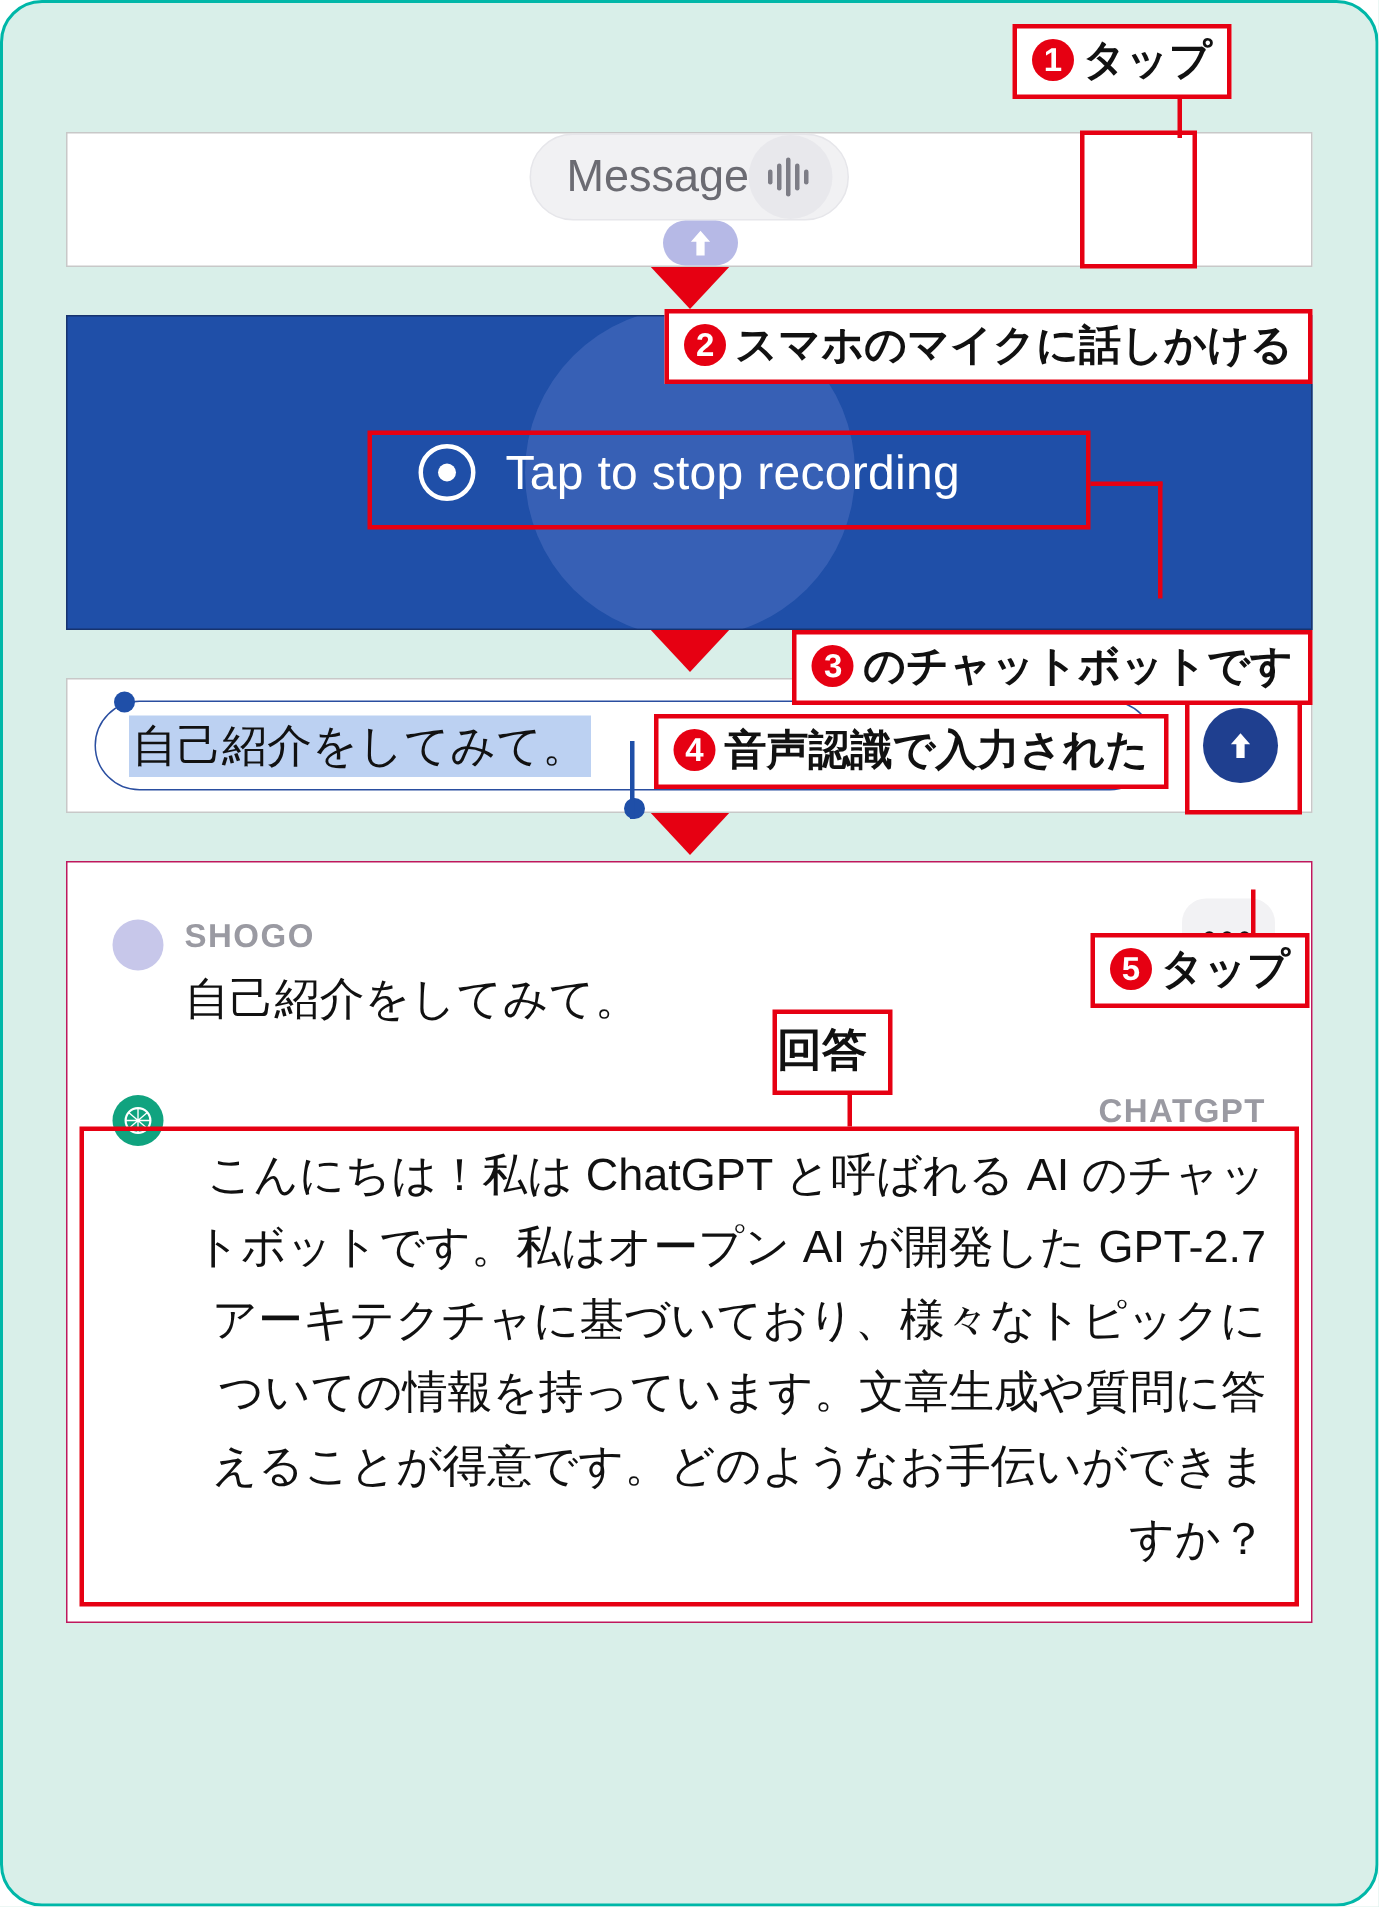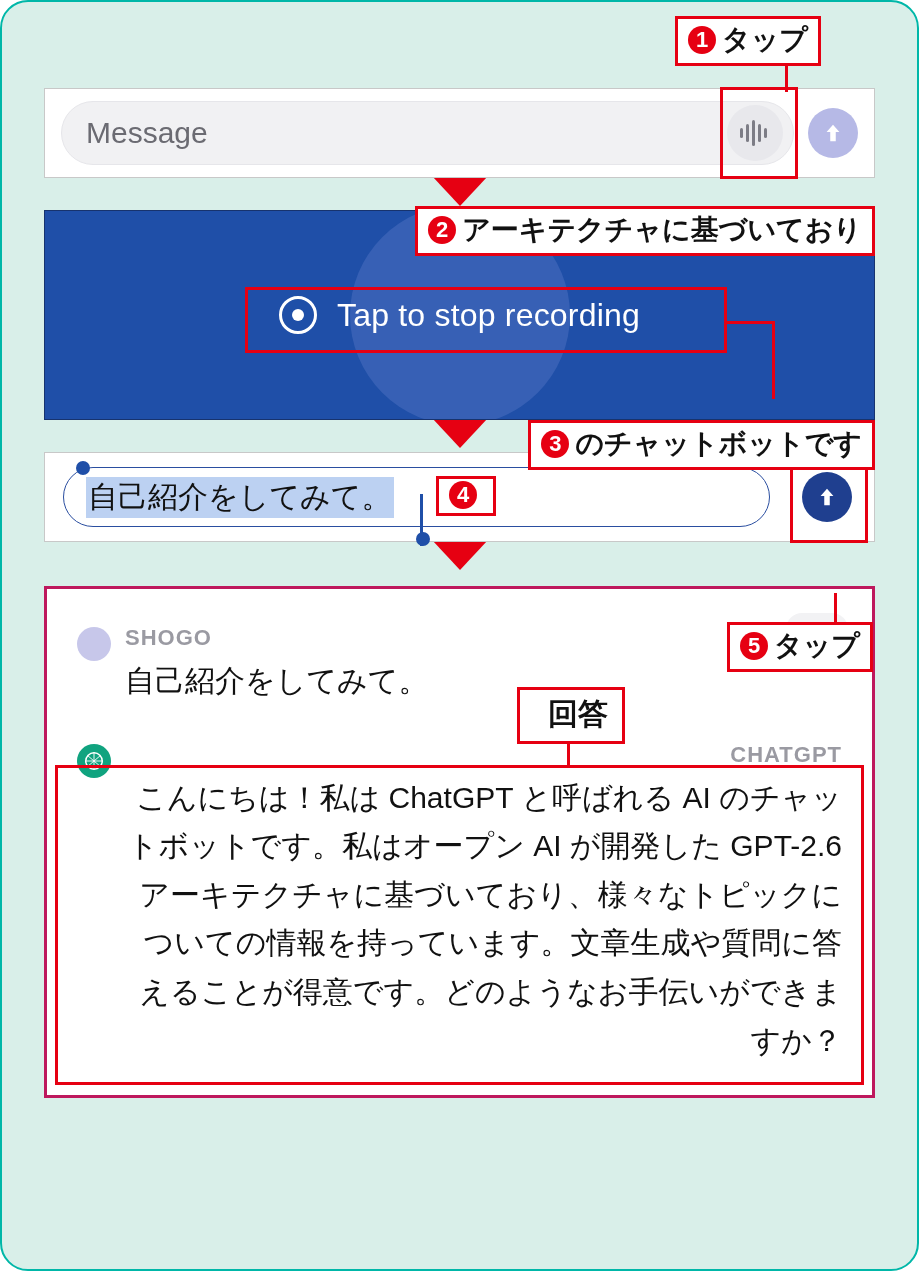--- a/index.html
+++ b/index.html
@@ -33,21 +33,21 @@
     width: 28px; height: 28px;
     background: #e60012;
     color: #fff;
     border-radius: 50%;
     font-size: 22px;
     align-items: center;
     justify-content: center;
     margin-right: 6px;
     line-height: 1;
   }
-  .callout.big { font-size: 30px; padding:4px 14px 6px 28px; }
+  .callout.big { font-size: 30px; padding:4px 14px 6px 0; }
 
   .red-box { position:absolute; border:3px solid #e60012; z-index:5; pointer-events:none; }
   .red-line { position:absolute; background:#e60012; z-index:4; }
 
   
   .down-arrow {
     width:0; height:0;
     border-left:28px solid transparent;
     border-right:28px solid transparent;
     border-top:30px solid #e60012;
@@ -57,20 +57,21 @@
   
   .panel1 {
     position: relative;
     width: 100%;
     height: 90px;
     background: #ffffff;
     border: 1px solid #c8c8c8;
     display:flex; align-items:center;
     padding: 0 16px 0 16px;
     margin-top: 44px;
+    flex-direction: column;
   }
   .msg-pill {
     flex:1;
     height:64px;
     background:#f1f1f3;
     border-radius:32px;
     display:flex; align-items:center;
     padding:0 10px 0 24px;
     border:1px solid #e6e6ea;
   }
@@ -142,23 +143,23 @@
   .sel-dot { position:absolute; width:14px; height:14px; background:#1f4fa8; border-radius:50%; }
   .sel-dot.a { top:-7px; left:12px; }
   .sel-dot.b { bottom:-20px; left:352px; }
   .sel-caret { position:absolute; width:3px; height:52px; background:#1f4fa8; left:356px; bottom:-20px; }
 
   
   .panel4 {
     position:relative;
     width:100%;
     background:#ffffff;
-    border:3px solid #be185d;
+    border:1px solid #be185d;
     padding:36px 30px 30px 30px;
-    margin-top:16px;
+    margin-top:4px;
   }
   .row { display:flex; }
   .avatar { width:34px; height:34px; border-radius:50%; margin-right:14px; flex-shrink:0; margin-top:2px; }
   .av-user { background:#c7c7ea; }
   .av-bot  { background:#10a37f; display:flex; align-items:center; justify-content:center; }
   .name { color:#9a9aa2; font-size:22px; letter-spacing:1px; font-weight:600; }
   .msg-text { font-size:30px; line-height:1.62; margin-top:6px; color:#111; }
   .more-btn {
     position:absolute; top:24px; right:24px;
     width:62px; height:52px; border-radius:16px;
@@ -199,21 +200,21 @@
       </svg>
     </div>
 
     <div class="red-box" style="top:-2px; right:76px; width:78px; height:92px;"></div>
   </div>
 
   <div class="down-arrow"></div>
 
   <div class="callout" style="top:204px; right:42px;">
     <span class="num">2</span>
-    <span>アーキテクチャに基づいており</span>
+    <span>スマホのマイクに話しかける</span>
   </div>
 
   <div class="panel2">
     <div class="pulse"></div>
     <div class="rec-row">
       <div class="stop-icon"></div>
       <span>Tap to stop recording</span>
     </div>
 
     <div class="red-box" style="top:76px; left:200px; width:482px; height:66px;"></div>
@@ -231,20 +232,21 @@
 
   <div class="panel3">
     <div class="rec-pill">
       <span class="rec-text">自己紹介をしてみて。</span>
       <div class="sel-dot a"></div>
       <div class="sel-dot b"></div>
       <div class="sel-caret"></div>
 
       <div class="callout" style="top:8px; left:372px;">
         <span class="num">4</span>
+        <span>音声認識で入力された</span>
       </div>
     </div>
     <div class="send-btn send-dark">
       <svg width="22" height="22" viewBox="0 0 24 24">
         <path d="M12 3 L5 11 H9 V21 H15 V11 H19 Z" fill="#fff"></path>
       </svg>
     </div>
 
     <div class="red-box" style="top:-2px; right:6px; width:78px; height:92px;"></div>
   </div>
@@ -277,20 +279,20 @@
 
     <div class="row bot-block">
       <div class="avatar av-bot">
         <svg width="22" height="22" viewBox="0 0 24 24">
           <circle cx="12" cy="12" r="9" fill="none" stroke="#fff" stroke-width="1.6"></circle>
           <path d="M12 3v18M3 12h18M5 6l14 12M5 18L19 6" stroke="#fff" stroke-width="1" fill="none"></path>
         </svg>
       </div>
       <div style="flex:1">
         <div class="name">CHATGPT</div>
-        <div class="msg-text">こんにちは！私は ChatGPT と呼ばれる AI のチャットボットです。私はオープン AI が開発した GPT-2.6 アーキテクチャに基づいており、様々なトピックについての情報を持っています。文章生成や質問に答えることが得意です。どのようなお手伝いができますか？</div>
+        <div class="msg-text">こんにちは！私は ChatGPT と呼ばれる AI のチャットボットです。私はオープン AI が開発した GPT-2.7 アーキテクチャに基づいており、様々なトピックについての情報を持っています。文章生成や質問に答えることが得意です。どのようなお手伝いができますか？</div>
       </div>
     </div>
 
     <div class="red-box" style="top:176px; left:8px; right:8px; bottom:10px;"></div>
   </div>
 
 </div>
 
 </body></html>

